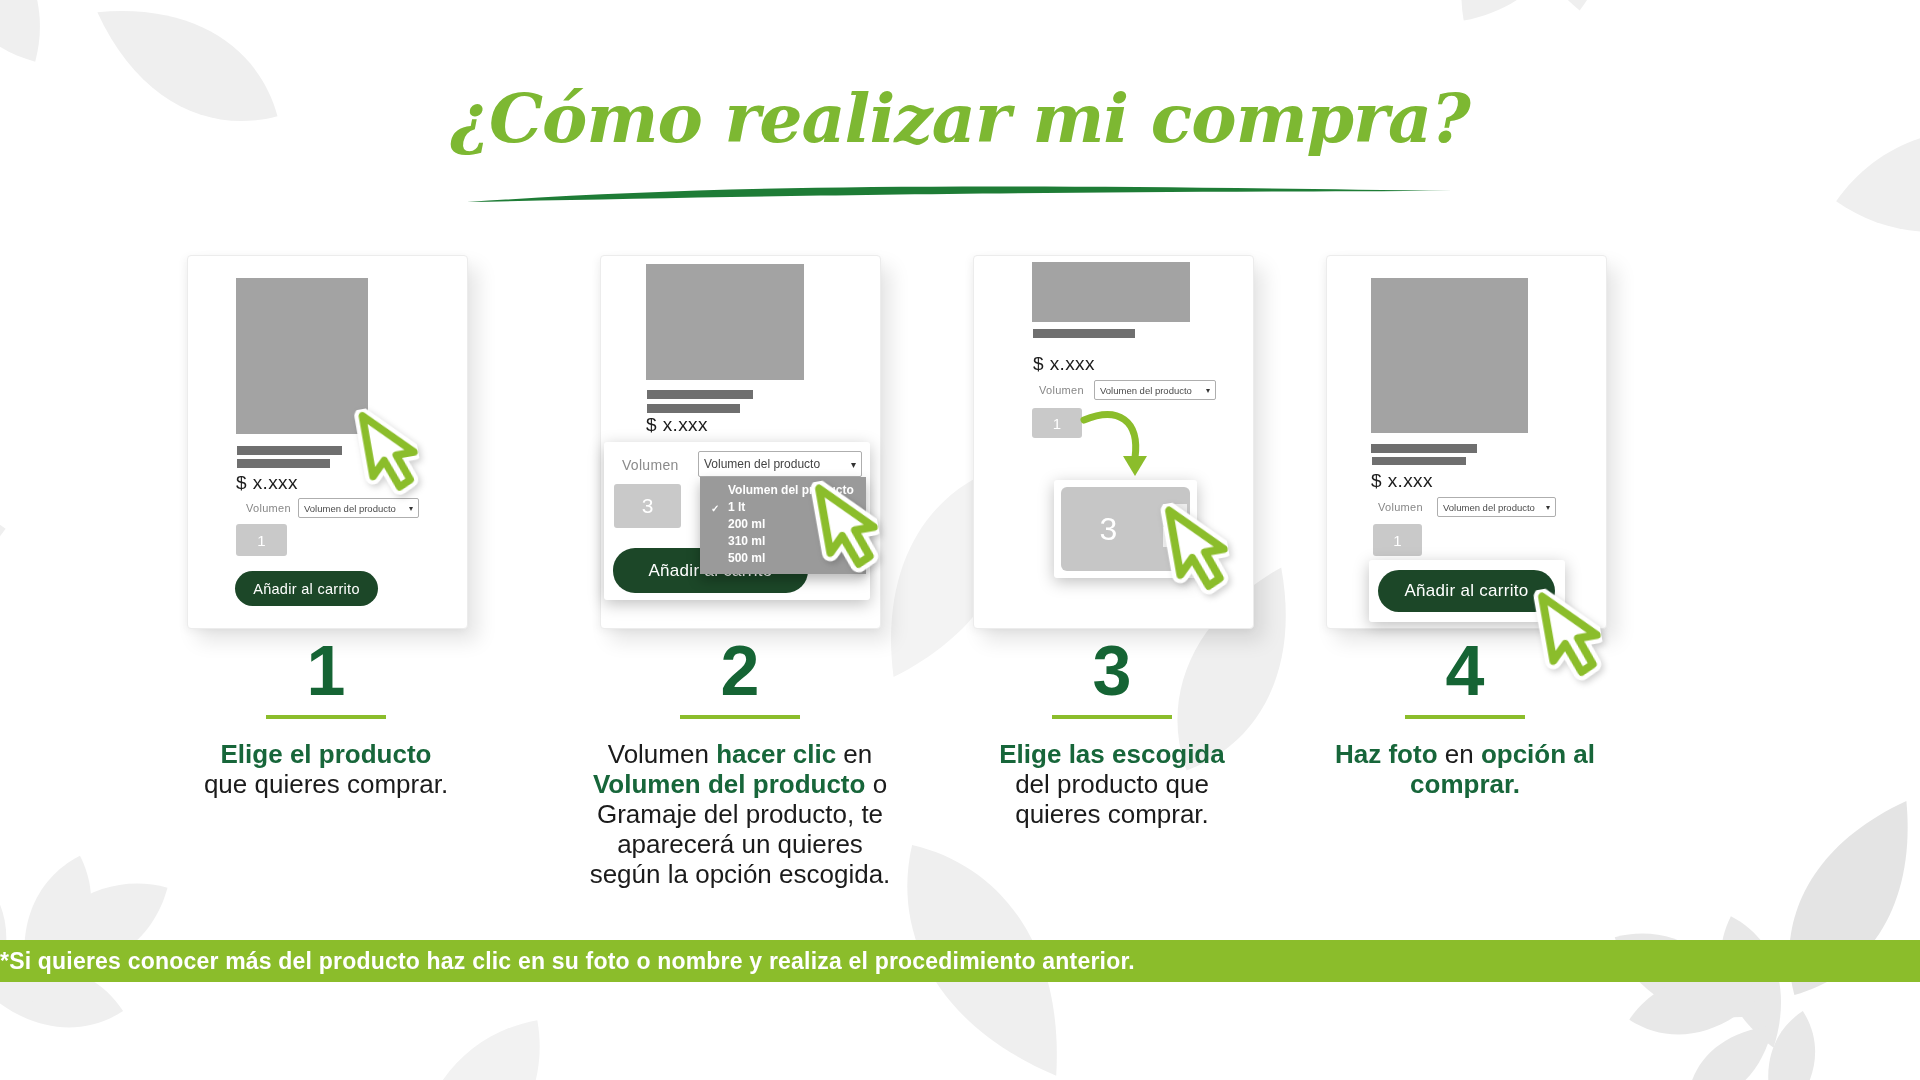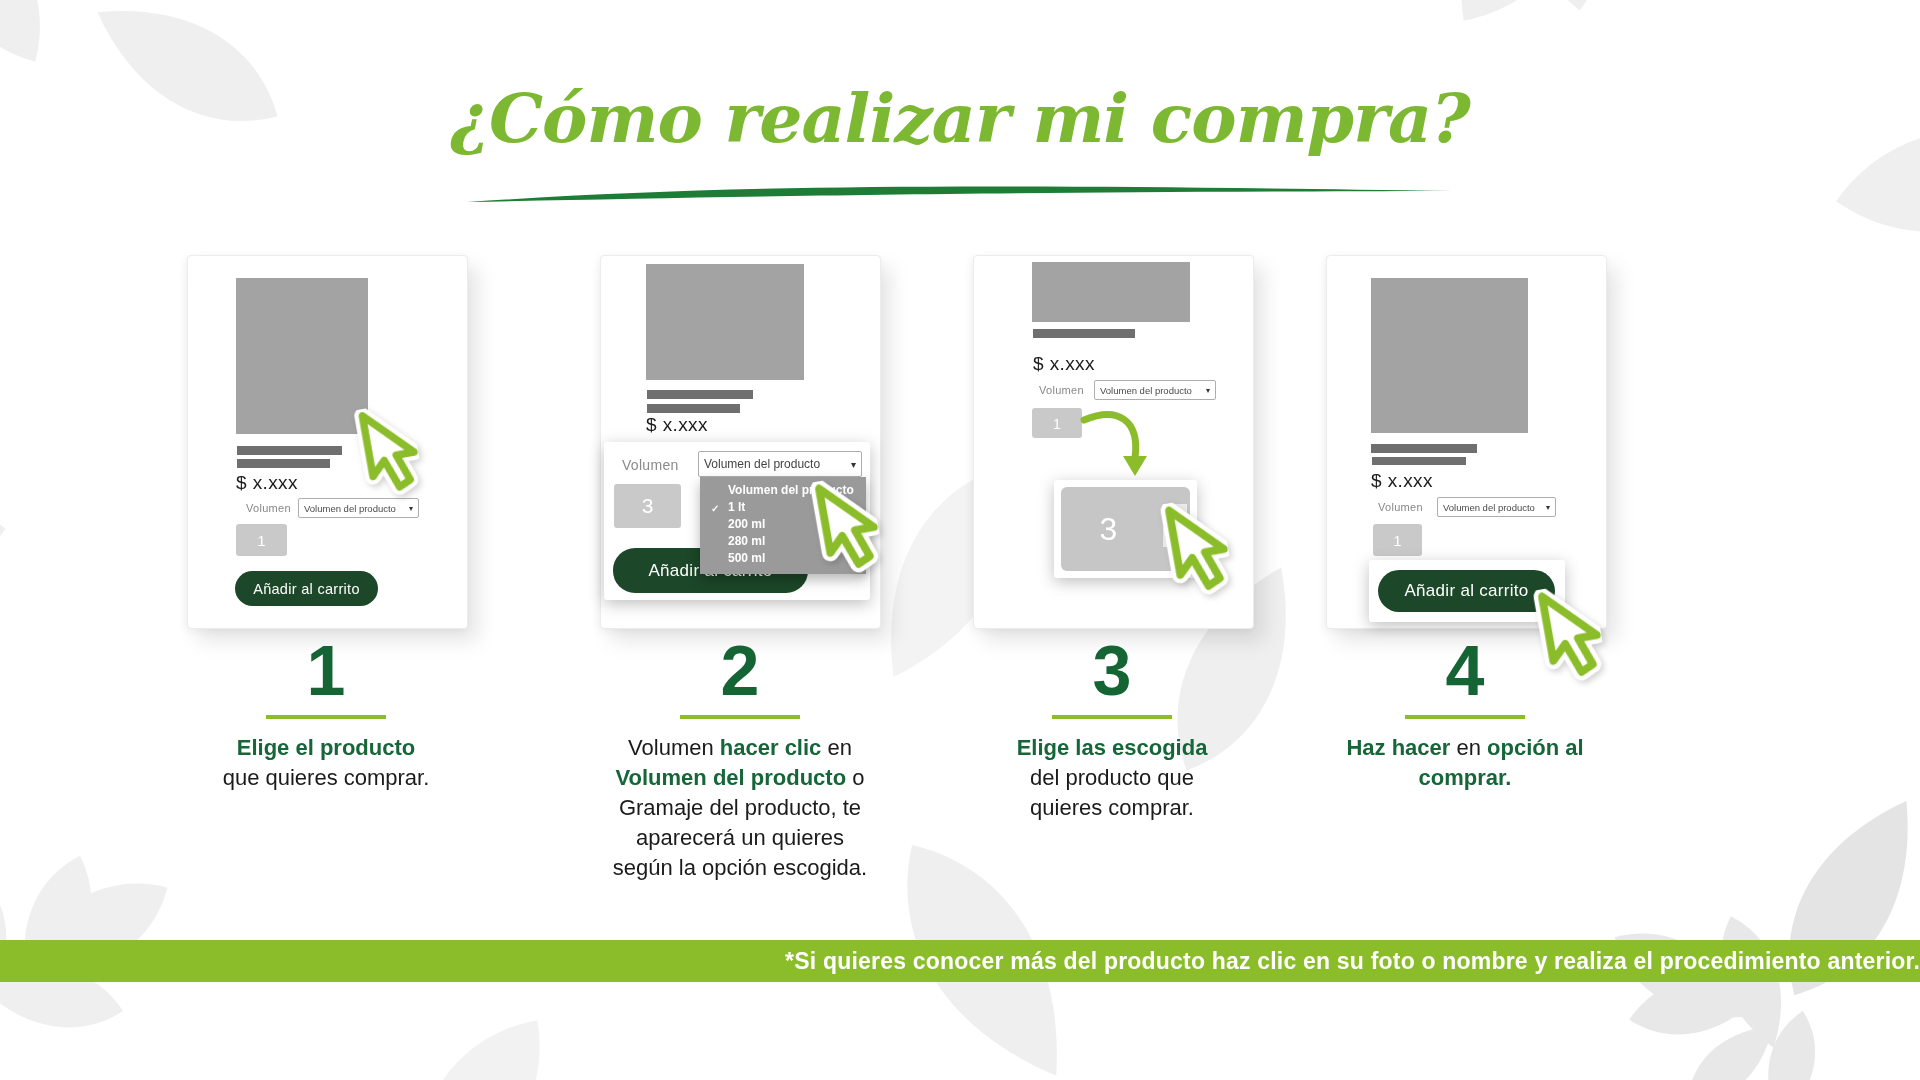--- a/index.html
+++ b/index.html
@@ -44,26 +44,26 @@
     border-radius:6px;display:flex;align-items:center;justify-content:center;}
   .stepper-num{color:#fff;font-size:32px;margin-right:34px;}
   .spin-col{position:absolute;right:10px;top:24px;display:flex;flex-direction:column;gap:3px;}
   .spin-btn{width:24px;height:20px;background:#ededed;color:#3a3a3a;font-size:9px;
     display:flex;align-items:center;justify-content:center;}
 
   
   .step-col{position:absolute;width:340px;text-align:center;}
   .step-num{font-size:70px;line-height:72px;font-weight:800;color:var(--number_green);}
   .num-line{width:120px;height:4px;background:var(--lime);margin:8px auto 0;}
-  .step-text{margin-top:14px;font-size:22px;line-height:30px;color:#1b1b1b;}
+  .step-text{margin-top:20px;font-size:26px;line-height:30px;color:#1b1b1b;}
   .hl{color:var(--hl_green);font-weight:700;}
 
   
   .footer-bar{position:absolute;left:0;top:940px;width:1920px;height:42px;background:var(--lime);
-    display:flex;align-items:center;justify-content:flex-end;z-index:2;}
+    display:flex;align-items:center;justify-content:flex-start;z-index:2;}
   .footer-text{color:#fff;font-weight:700;font-size:23px;letter-spacing:.2px;}
 </style>
 </head>
 <body>
 
 <div class="page">
 
   <svg class="bg-leaves" viewBox="0 0 1920 1080">
     <defs>
       <path id="leaf" d="M50 0 C 88 38 94 98 50 160 C 6 98 12 38 50 0 Z"></path>
@@ -135,21 +135,21 @@
       <div class="panel" style="left:3px;top:186px;width:266px;height:158px;">
         <div class="vol-label-lg" style="left:18px;top:15px;">Volumen</div>
         <div class="select lg" style="left:94px;top:9px;width:164px;height:26px;">
           <span>Volumen del producto</span>
           <span class="chev">▾</span>
         </div>
         <div class="dd-list" style="left:96px;top:35px;width:166px;">
             <div class="dd-row dd-header"><span>Volumen del producto</span></div>
             <div class="dd-row"><span class="dd-check">✓</span><span>1 lt</span></div>
             <div class="dd-row"><span>200 ml</span></div>
-            <div class="dd-row"><span>280 ml</span></div>
+            <div class="dd-row"><span>310 ml</span></div>
             <div class="dd-row"><span>500 ml</span></div>
           </div>
         <div class="qty" style="left:10px;top:42px;width:67px;height:44px;font-size:21px;">3</div>
         <div class="btn" style="left:9px;top:106px;width:195px;height:45px;font-size:17px;border-radius:22px;">Añadir al carrito</div>
       </div>
       <svg class="cursor" style="left:205px;top:222px;" width="72" height="100">
           <use href="#cursor-sym"></use>
         </svg>
     </div>
 
@@ -211,21 +211,21 @@
       <div class="step-text"><span>Volumen </span><span class="hl">hacer clic</span><span> en</span><br><span class="hl">Volumen del producto</span><span> o</span><br><span>Gramaje del producto, te</span><br><span>aparecerá un quieres</span><br><span>según la opción escogida.</span></div>
     </div>
     <div class="step-col" style="left:942px;top:635px;">
       <div class="step-num">3</div>
       <div class="num-line"></div>
       <div class="step-text"><span class="hl">Elige las escogida</span><br><span>del producto que</span><br><span>quieres comprar.</span></div>
     </div>
     <div class="step-col" style="left:1295px;top:635px;">
       <div class="step-num">4</div>
       <div class="num-line"></div>
-      <div class="step-text"><span class="hl">Haz hacer</span><span> en </span><span class="hl">opción al</span><br><span class="hl">comprar.</span></div>
+      <div class="step-text"><span class="hl">Haz foto</span><span> en </span><span class="hl">opción al</span><br><span class="hl">comprar.</span></div>
     </div>
 
     <div class="footer-bar">
       <span class="footer-text">*Si quieres conocer más del producto haz clic en su foto o nombre y realiza el procedimiento anterior.</span>
     </div>
 
   </div>
 </div>
 
 </body></html>

